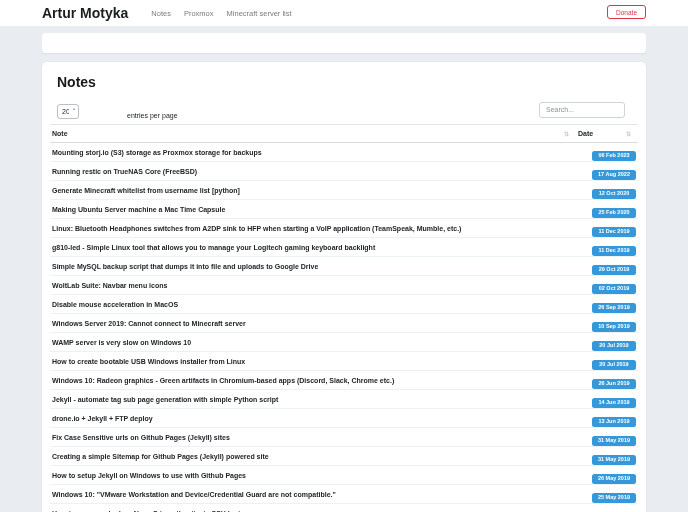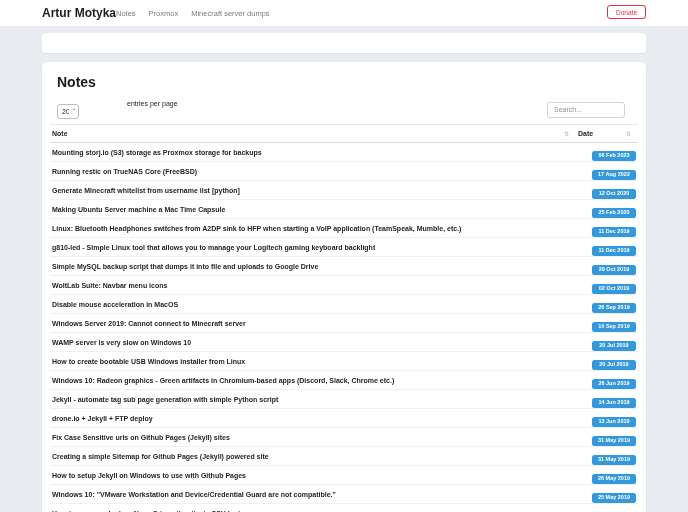--- a/index.html
+++ b/index.html
@@ -13,24 +13,24 @@
   
   .navbar {
     background: #ffffff;
     height: 26px;
     display: flex;
     align-items: center;
     padding: 0 42px;
     position: relative;
   }
   .navbar .brand {
-    font-size: 12px;
+    font-size: 14px;
     font-weight: bold;
     color: #1b1e21;
-    margin-right: 0;
+    margin-right: 23px;
     cursor: pointer;
   }
   .navbar .nav-link {
     font-size: 7.5px;
     color: rgba(0,0,0,.55);
     margin-right: 13px;
     cursor: pointer;
     text-decoration: none;
   }
   .donate-btn {
@@ -72,21 +72,21 @@
     color: #17191b;
   }
 
   
   .controls {
     display: flex;
     align-items: center;
     justify-content: space-between;
     margin: 0 7px 5px 7px;
   }
-  .entries { display: flex; align-items: flex-start; gap: 44px; }
+  .entries { display: flex; align-items: flex-end; gap: 44px; }
   .select-wrap { position: relative; display: inline-block; }
   .entries select {
     appearance: none;
     -webkit-appearance: none;
     font-family: "Liberation Sans", sans-serif;
     font-size: 7px;
     width: 22px;
     height: 15px;
     padding: 0 9px 0 4px;
     border: 1px solid #b8bfc6;
@@ -99,21 +99,21 @@
     right: 2.5px;
     top: 3.5px;
     font-size: 6px;
     color: #666;
     pointer-events: none;
   }
   .entries-label { font-size: 7px; margin-left: 4px; color: #212529; }
   .search-input {
     font-family: "Liberation Sans", sans-serif;
     font-size: 7px;
-    width: 78px;
+    width: 86px;
     height: 16px;
     padding: 2px 6px;
     border: 1px solid #ced4da;
     border-radius: 3px;
     color: #212529;
     margin-right: 6px;
   }
   .search-input::placeholder { color: #8b9298; }
 
   
@@ -168,21 +168,21 @@
     line-height: 1;
   }
 </style>
 </head>
 <body>
 
 <nav class="navbar">
   <span class="brand">Artur Motyka</span>
   <a class="nav-link">Notes</a>
   <a class="nav-link">Proxmox</a>
-  <a class="nav-link">Minecraft server dumps</a>
+  <a class="nav-link">Minecraft server list</a>
   <button class="donate-btn">Donate</button>
 </nav>
 
 <div class="strip-wrap">
   <div class="strip"></div>
 </div>
 
 <main class="card">
   <h1 class="page-title">Notes</h1>
 

